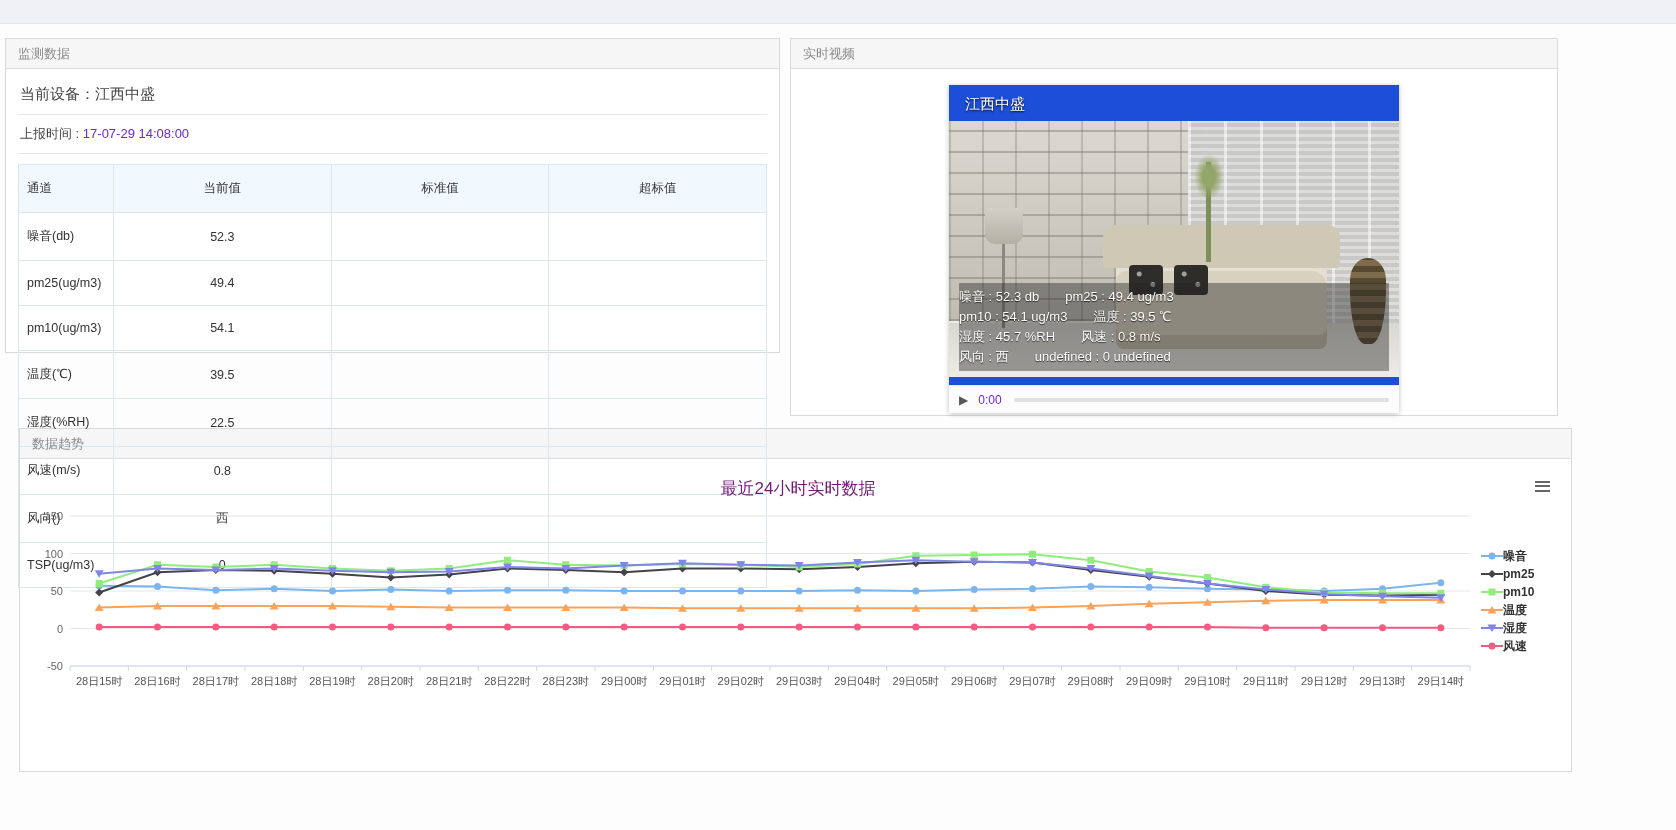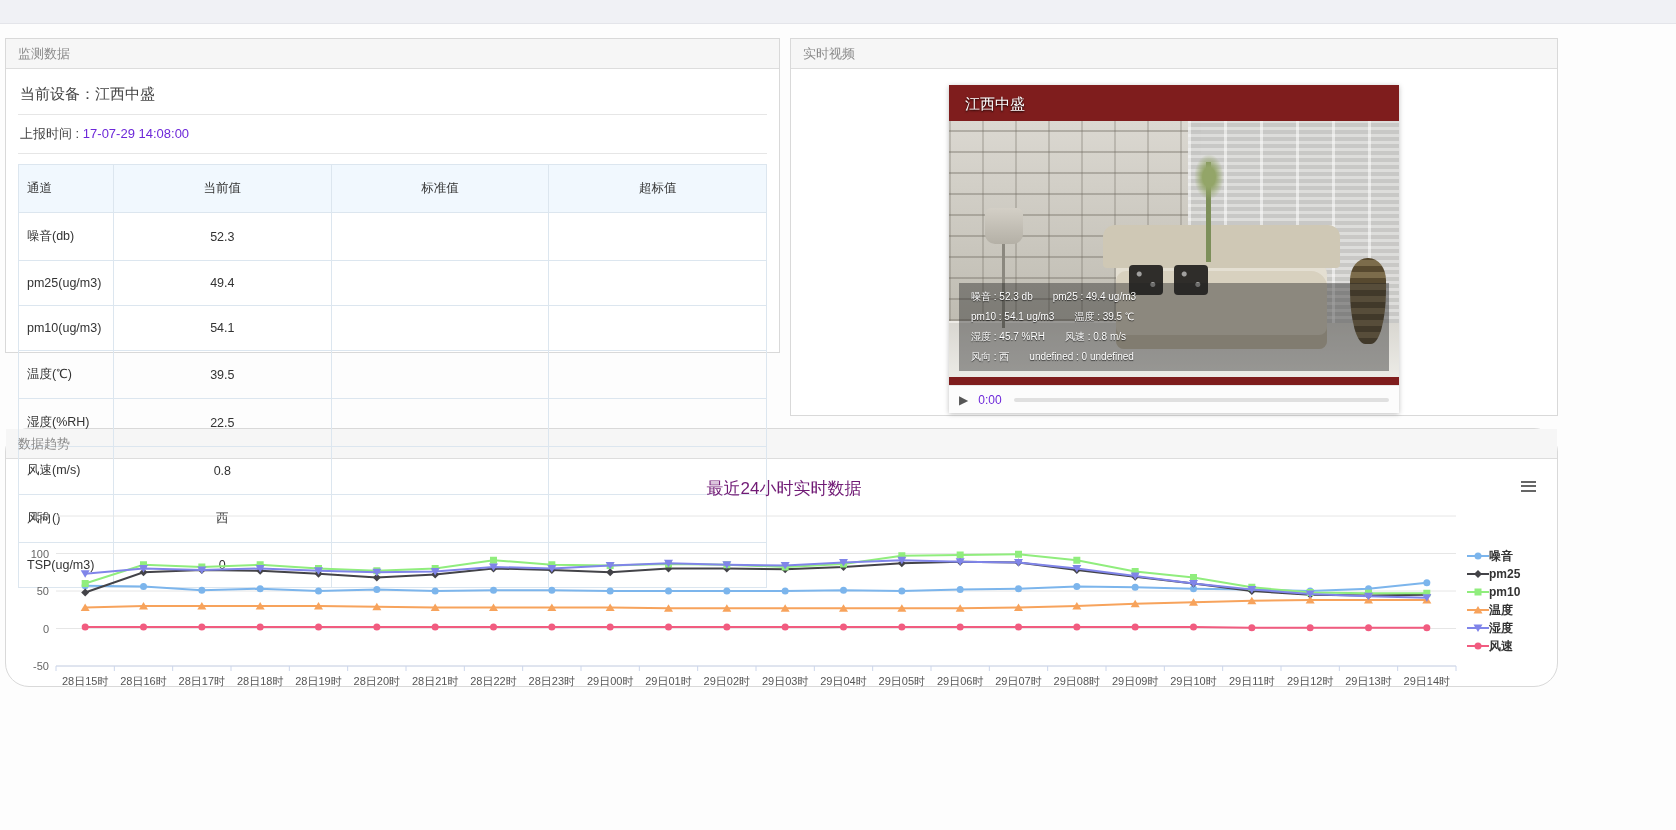--- a/index.html
+++ b/index.html
@@ -18,21 +18,21 @@
   .time-line { font-size: 13px; color: #444; padding: 10px 2px; border-bottom: 1px solid #e6e6e6; margin-bottom: 10px; }
   .time-line .time-value { color: #6d28d9; }
   .data-table { width: 100%; border-collapse: collapse; font-size: 12.5px; color: #333; }
   .data-table th { background: #f1f8fe; font-weight: normal; }
   .data-table th, .data-table td { border: 1px solid #dce6ef; padding: 15px 8px; text-align: center; height: 29px; }
   .data-table th:first-child, .data-table td:first-child { text-align: left; width: 95px; }
 
   
   .video-panel { width: 768px; height: 378px; flex: 0 0 auto; }
   .video-widget { width: 450px; margin: 8px auto 0; box-shadow: 0 1px 5px rgba(0,0,0,.25); }
-  .video-player { position: relative; width: 450px; height: 300px; background: #7f1d1d; overflow: hidden; }
+  .video-player { position: relative; width: 450px; height: 300px; background: #1d4ed8; overflow: hidden; }
   .video-title { position: absolute; top: 10px; left: 16px; color: #fff; font-size: 15px; z-index: 5; text-shadow: 0 1px 2px #000; }
   .scene { position: absolute; left: 0; top: 36px; width: 450px; height: 256px; overflow: hidden;
            background: linear-gradient(180deg,#e9e7e2 0%,#f2f0eb 68%,#e3e1dc 100%); }
   .scene-wall { position: absolute; left: 0; top: 0; width: 56%; height: 78%;
     background:
       repeating-linear-gradient(0deg, rgba(110,105,95,.38) 0 2px, transparent 2px 21px),
       repeating-linear-gradient(90deg, rgba(110,105,95,.28) 0 2px, transparent 2px 33px),
       linear-gradient(180deg,#dbd8d1,#bfbcb2); }
   .scene-blinds { position: absolute; right: 0; top: 0; width: 47%; height: 80%; opacity: .95;
     background:
@@ -47,28 +47,28 @@
   .p1 { left: 40%; } .p2 { left: 50%; }
   .scene-lamp { position: absolute; left: 7%; bottom: 19%; width: 46px; height: 120px; }
   .scene-lamp::before { content:""; position:absolute; top:0; left:4px; width:38px; height:36px; background: linear-gradient(#d3cfc6,#b4b0a6); border-radius: 6px 6px 10px 10px; }
   .scene-lamp::after { content:""; position:absolute; top:36px; left:21px; width:3px; height:84px; background:#8b887f; }
   .scene-plant { position: absolute; left: 57%; top: 16%; width: 5px; height: 100px; background: #7d8f5a; }
   .scene-plant::before { content:""; position:absolute; top:-8px; left:-12px; width:30px; height:46px; background: radial-gradient(#93a568 30%, transparent 70%); }
   .scene-vase { position: absolute; right: 3%; bottom: 13%; width: 36px; height: 86px;
     background: repeating-linear-gradient(0deg,#57492f 0 6px,#7c6c4b 6px 12px);
     border-radius: 48% 48% 42% 42% / 26% 26% 62% 62%; }
   .video-overlay { position: absolute; left: 10px; right: 10px; bottom: 14px; z-index: 4;
-    background: rgba(35,35,35,.42); color: #fff; font-size: 10px; line-height: 20px; padding: 4px 12px; text-shadow: 0 1px 1px rgba(0,0,0,.7); }
+    background: rgba(35,35,35,.42); color: #fff; font-size: 13px; line-height: 20px; padding: 4px 0; text-shadow: 0 1px 1px rgba(0,0,0,.7); }
   .video-controls { display: flex; align-items: center; width: 450px; height: 28px; background: #fcfcfc; border-top: 1px solid #e8e8e8; padding: 0 10px; }
   .play-icon { color: #555; font-size: 12px; cursor: pointer; }
   .video-time { color: #6d28d9; font-size: 12px; margin: 0 12px 0 10px; }
   .progress-track { flex: 1; height: 4px; background: #e0e0e0; border-radius: 2px; }
 
   
-  .trend-panel { margin: 12px 5px 0 5px; width: 1553px; height: 259px; border-radius: 24px; }
+  .trend-panel { margin: 12px 5px 0 19px; width: 1553px; height: 344px; }
   .chart-container { position: relative; padding: 10px 0 6px 5px; }
   .chart-title { text-align: center; font-size: 17px; color: #701a75; margin: 8px 0 8px; }
   .chart-menu { position: absolute; right: 16px; top: 16px; width: 24px; height: 20px; padding: 3px 4px; cursor: pointer; }
   .chart-menu span { display: block; width: 15px; height: 2px; background: #666; margin: 2.5px 0; }
   .legend { position: absolute; right: 6px; top: 88px; width: 84px; }
   .legend-item { display: flex; align-items: center; height: 18px; font-size: 12px; font-weight: bold; color: #333; cursor: pointer; }
 </style>
 </head>
 <body>
 

